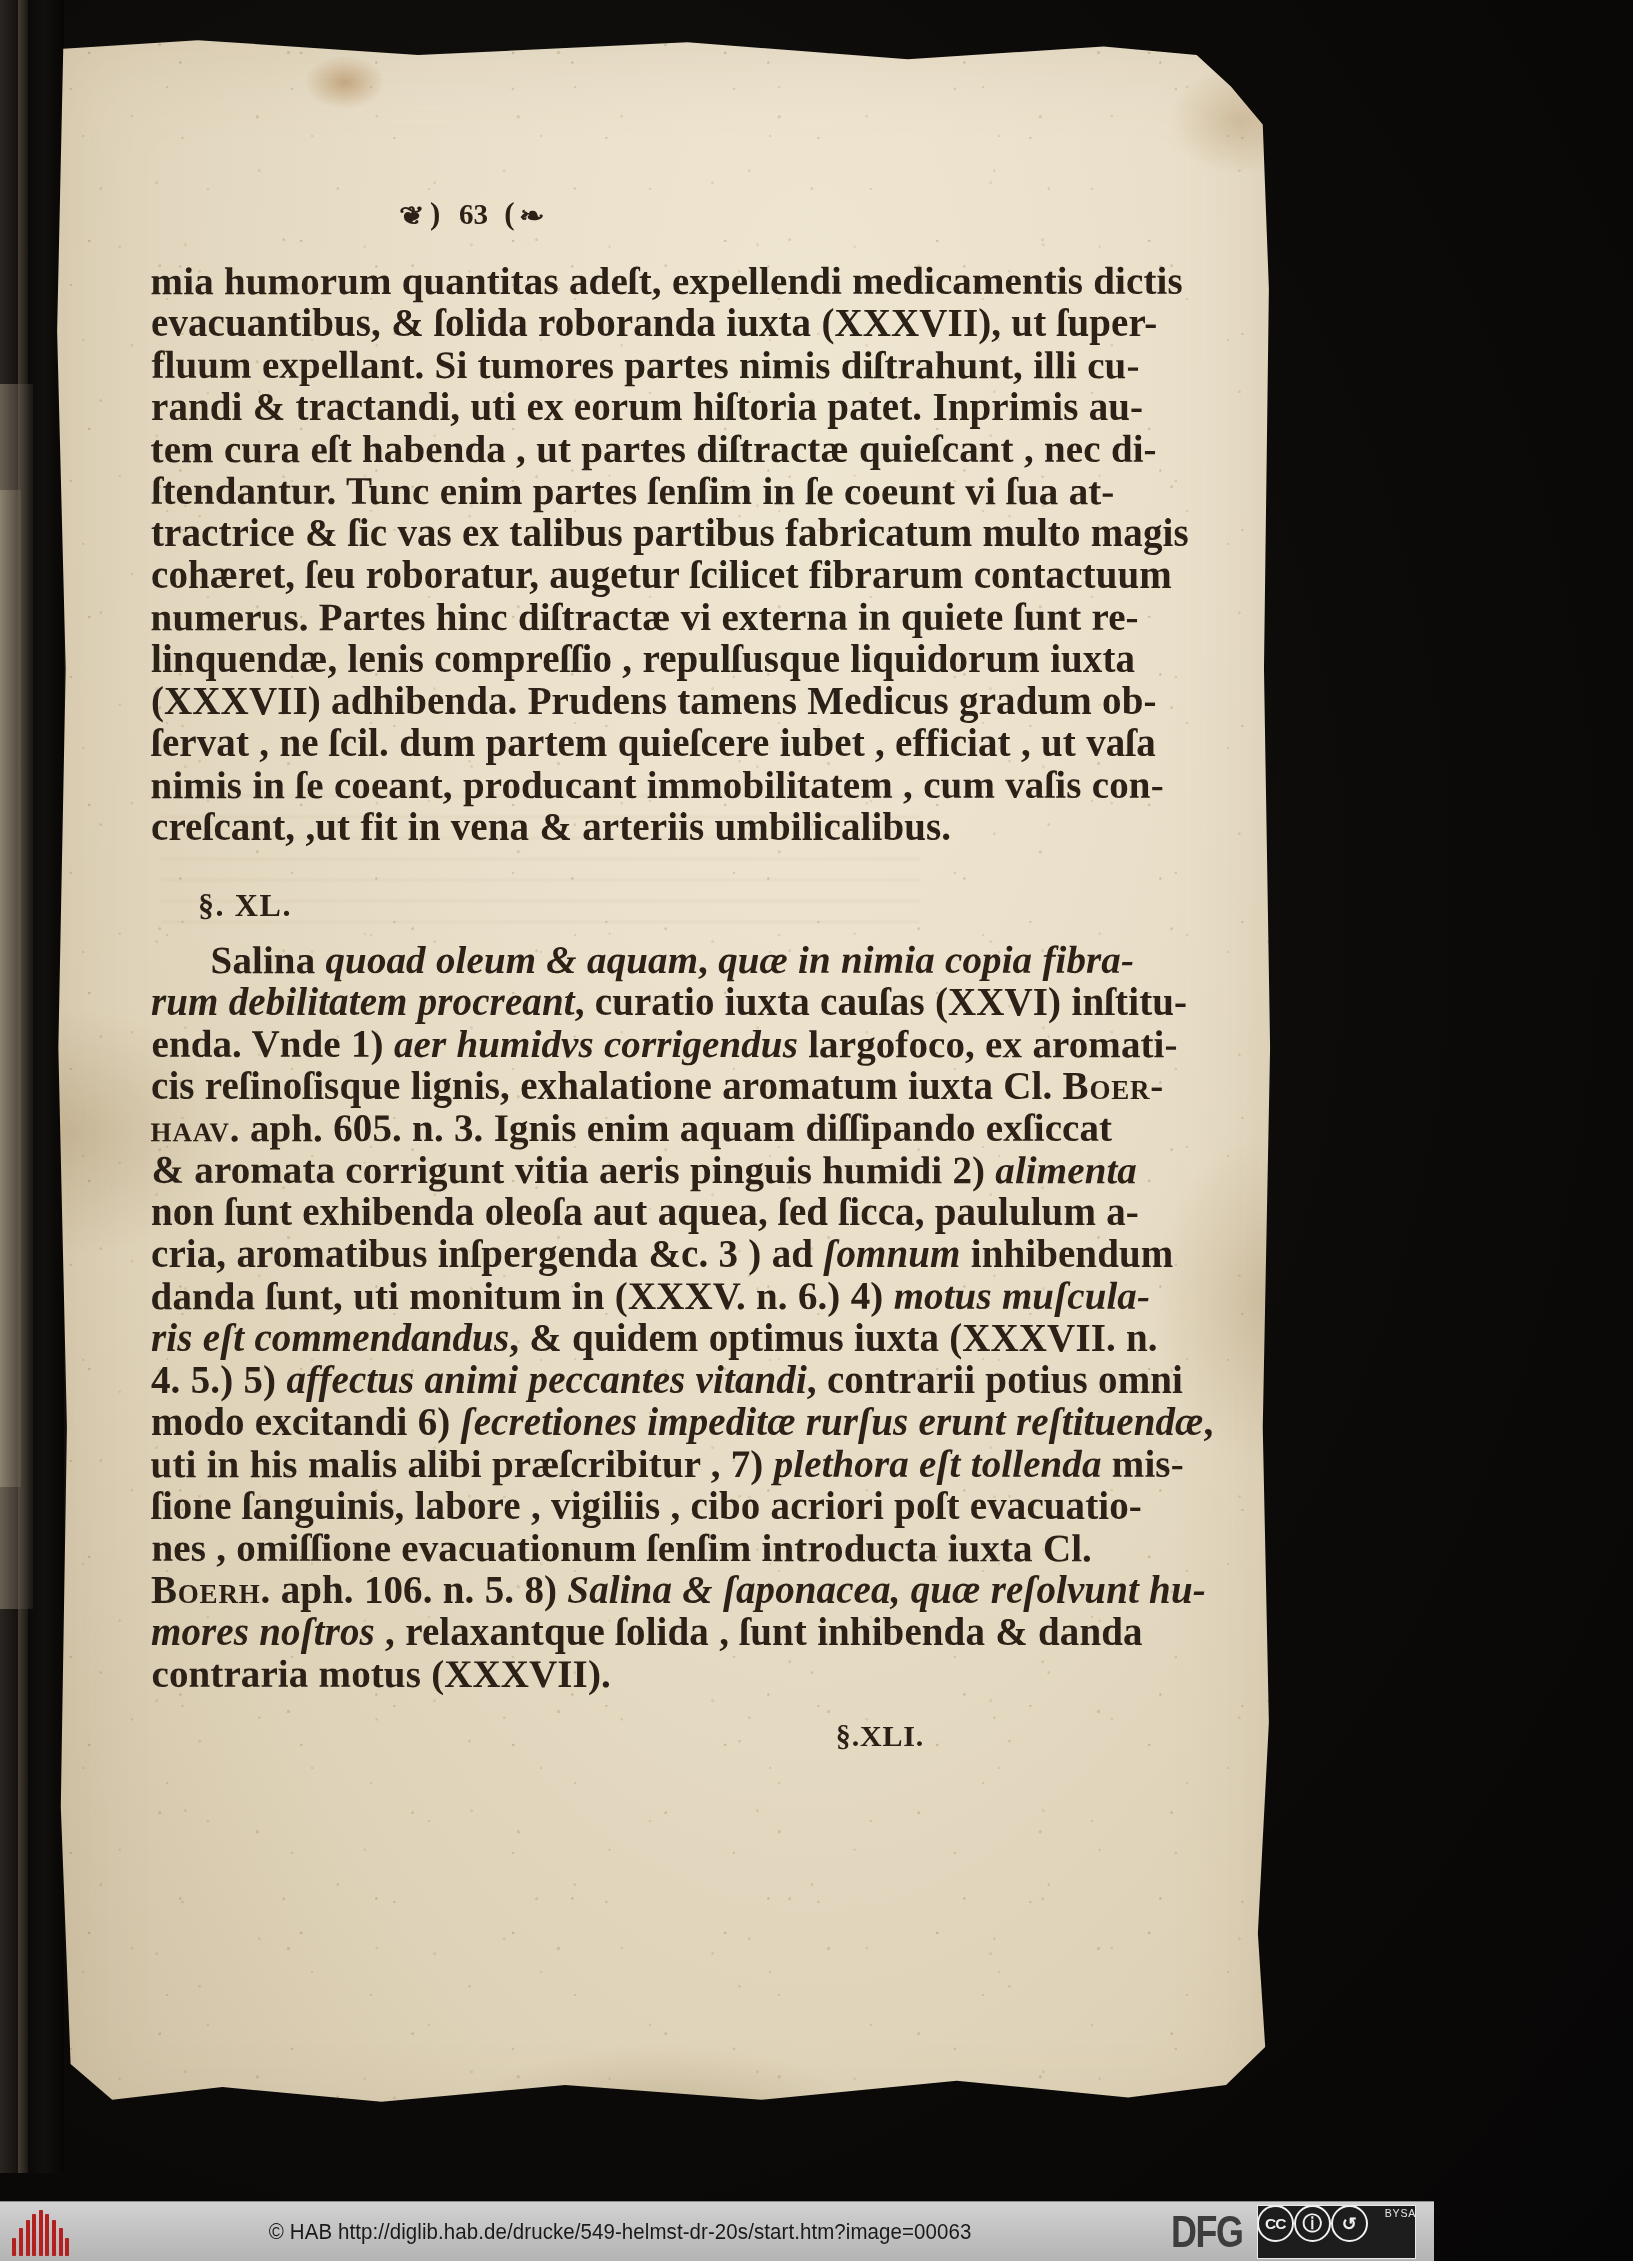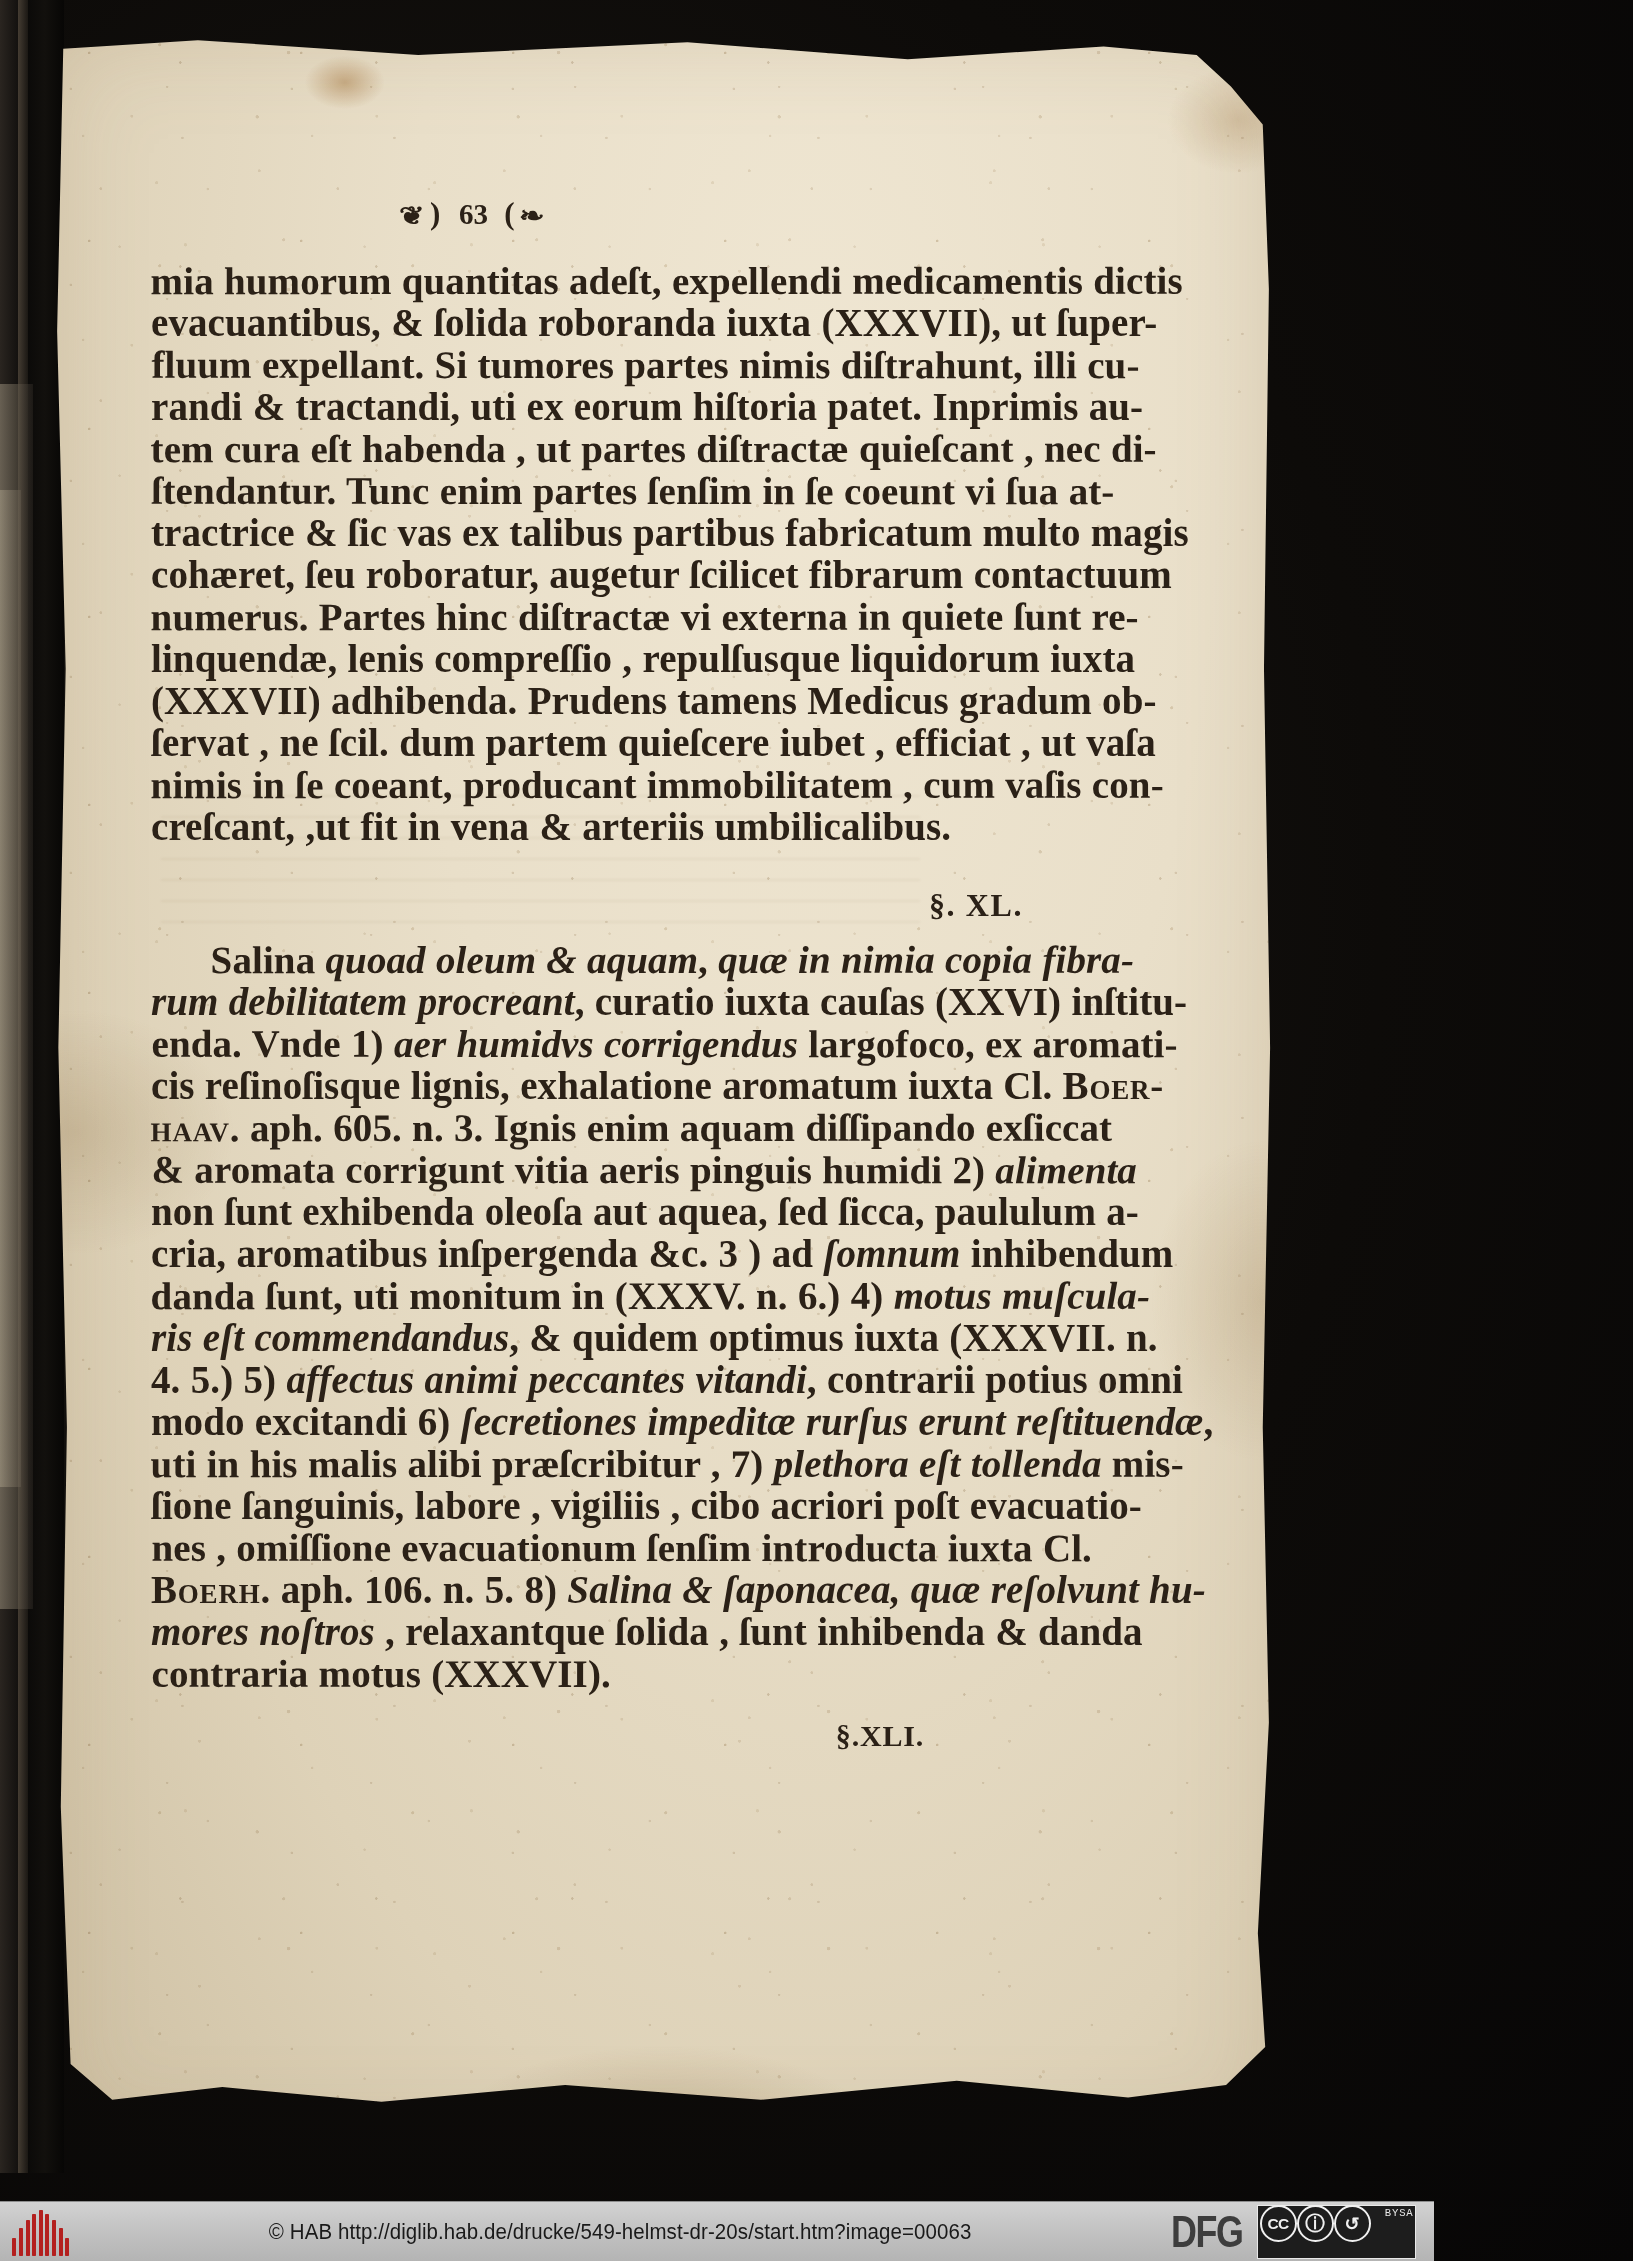--- a/index.html
+++ b/index.html
@@ -137,21 +137,21 @@
     text-align-last:left;
     color:#2b2117;
     margin:0;
     letter-spacing:0.1px;
     word-spacing:0.4px;
   }
   .para.first{ text-indent:0; }
   .para .ln{ display:block; white-space:nowrap; }
 
   .sec-head{
-    text-align:right;
+    text-align:left;
     font-size:32px;
     letter-spacing:1.6px;
     margin:39px 0 14.7px 0;
     color:#2b2117;
     position:relative;
     left:47px;
   }
   .sec-end{
     text-align:right;
     font-size:30px;
@@ -206,21 +206,21 @@
     font-family:"Liberation Sans", sans-serif;
     font-weight:bold;display:flex;align-items:center;justify-content:center;
     background:#1d1d1d;
   }
   .cc-circle.cc{font-size:15.5px;letter-spacing:-0.8px;}
   .cc-circle.by{font-size:19.6px;}
   .cc-circle.sa{font-size:18px;}
   #cc-labels{
     display:flex;align-items:center;justify-content:space-around;
     height:14.7px;color:#e8e8e8;
-    font-family:Liberation Mono, monospace;font-size:10.6px;letter-spacing:0.8px;
+    font-family:Liberation Sans, sans-serif;font-size:10.6px;letter-spacing:0.8px;
   }
   #cc-labels span:first-child{visibility:hidden;}
 </style>
 </head>
 <body>
 
 <div id="scan-backdrop"></div>
 <div id="gutter-left"></div>
 <div id="gutter-left2"></div>
 <div id="gutter-page-edge"></div>

